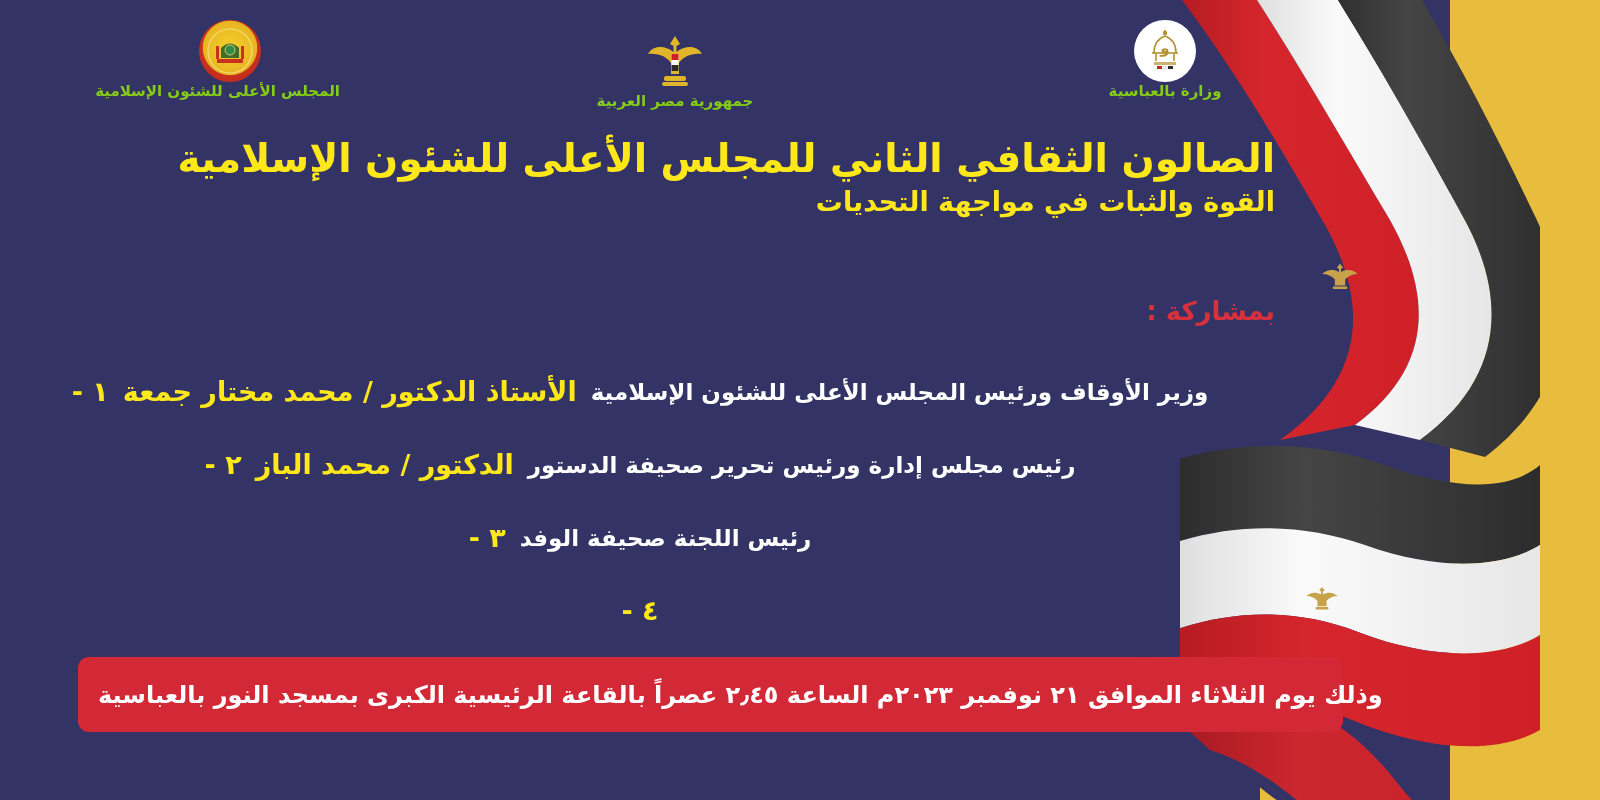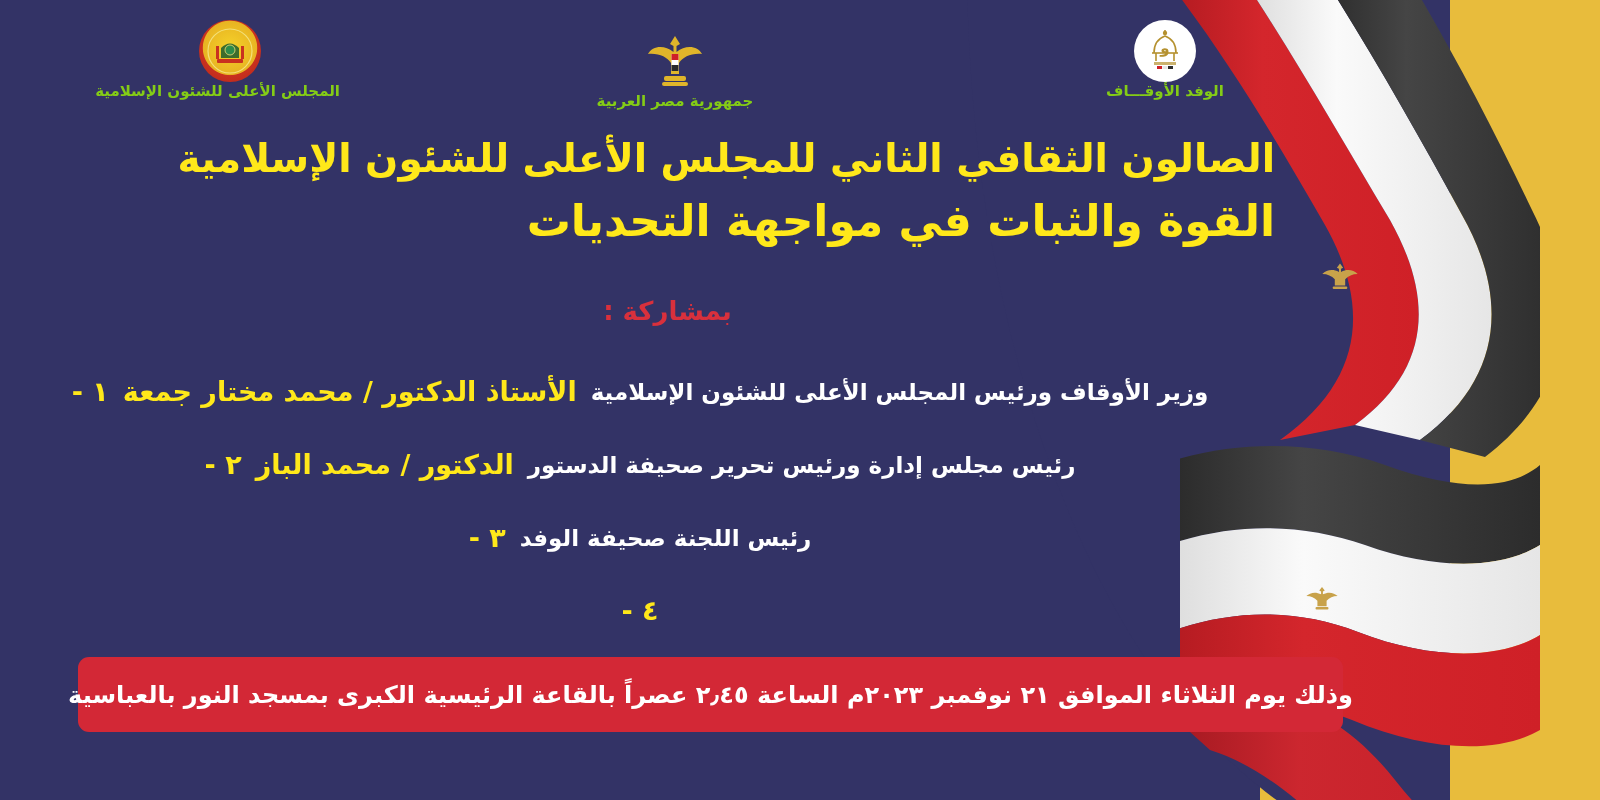--- a/index.html
+++ b/index.html
@@ -73,31 +73,29 @@
   .title-line-1 {
     color: #ffe81a;
     font-size: 39px;
     font-weight: bold;
     line-height: 1.25;
     letter-spacing: 0;
     white-space: nowrap;
   }
   .title-line-2 {
     color: #ffe81a;
-    font-size: 44px;
+    font-size: 27px;
     font-weight: bold;
     line-height: 1.3;
-    margin-top: 8px;
     white-space: nowrap;
   }
 
   .with-participation {
     position: absolute;
     top: 296px; left: 60px; width: 1215px;
-    text-align: center;
     color: #d8303c;
     font-size: 26px;
     font-weight: bold;
   }
 
   
   .participants { position: absolute; top: 355px; left: 0; width: 1280px; }
   .participant {
     height: 73px;
     display: flex;
@@ -125,21 +123,21 @@
 
   
   .event-banner {
     position: absolute;
     left: 78px; top: 657px;
     width: 1265px; height: 75px;
     background: #d32836;
     border-radius: 11px;
     display: flex;
     align-items: center;
-    justify-content: center;
+    justify-content: flex-end;
     color: #ffffff;
     font-size: 24px;
     font-weight: bold;
     white-space: nowrap;
     padding: 0 20px;
   }
 </style>
 </head>
 <body>
 
@@ -250,21 +248,21 @@
             <path d="M15 26 L15 34 M33 26 L33 34"></path>
           </g>
           <circle cx="24" cy="6" r="2.2" fill="#b5912f"></circle>
           <text x="24" y="26" font-family="'DejaVu Sans', sans-serif" font-size="15" font-weight="bold" fill="#b5912f" text-anchor="middle">و</text>
           <rect x="13" y="35" width="22" height="3" fill="#b5912f" opacity="0.7"></rect>
           <rect x="16" y="39" width="5" height="3" fill="#cf2027"></rect>
           <rect x="21.5" y="39" width="5" height="3" fill="#e8e8e8"></rect>
           <rect x="27" y="39" width="5" height="3" fill="#2b2b2b"></rect>
         </svg>
       </div>
-      <div class="logo-caption">الوفد الأوقـــاف</div>
+      <div class="logo-caption">وزارة بالعباسية</div>
     </div>
   </div>
 
   <div class="title-block">
     <div class="title-line-1">الصالون الثقافي الثاني للمجلس الأعلى للشئون الإسلامية</div>
     <div class="title-line-2">القوة والثبات في مواجهة التحديات</div>
   </div>
 
   <div class="with-participation">بمشاركة :</div>
 

